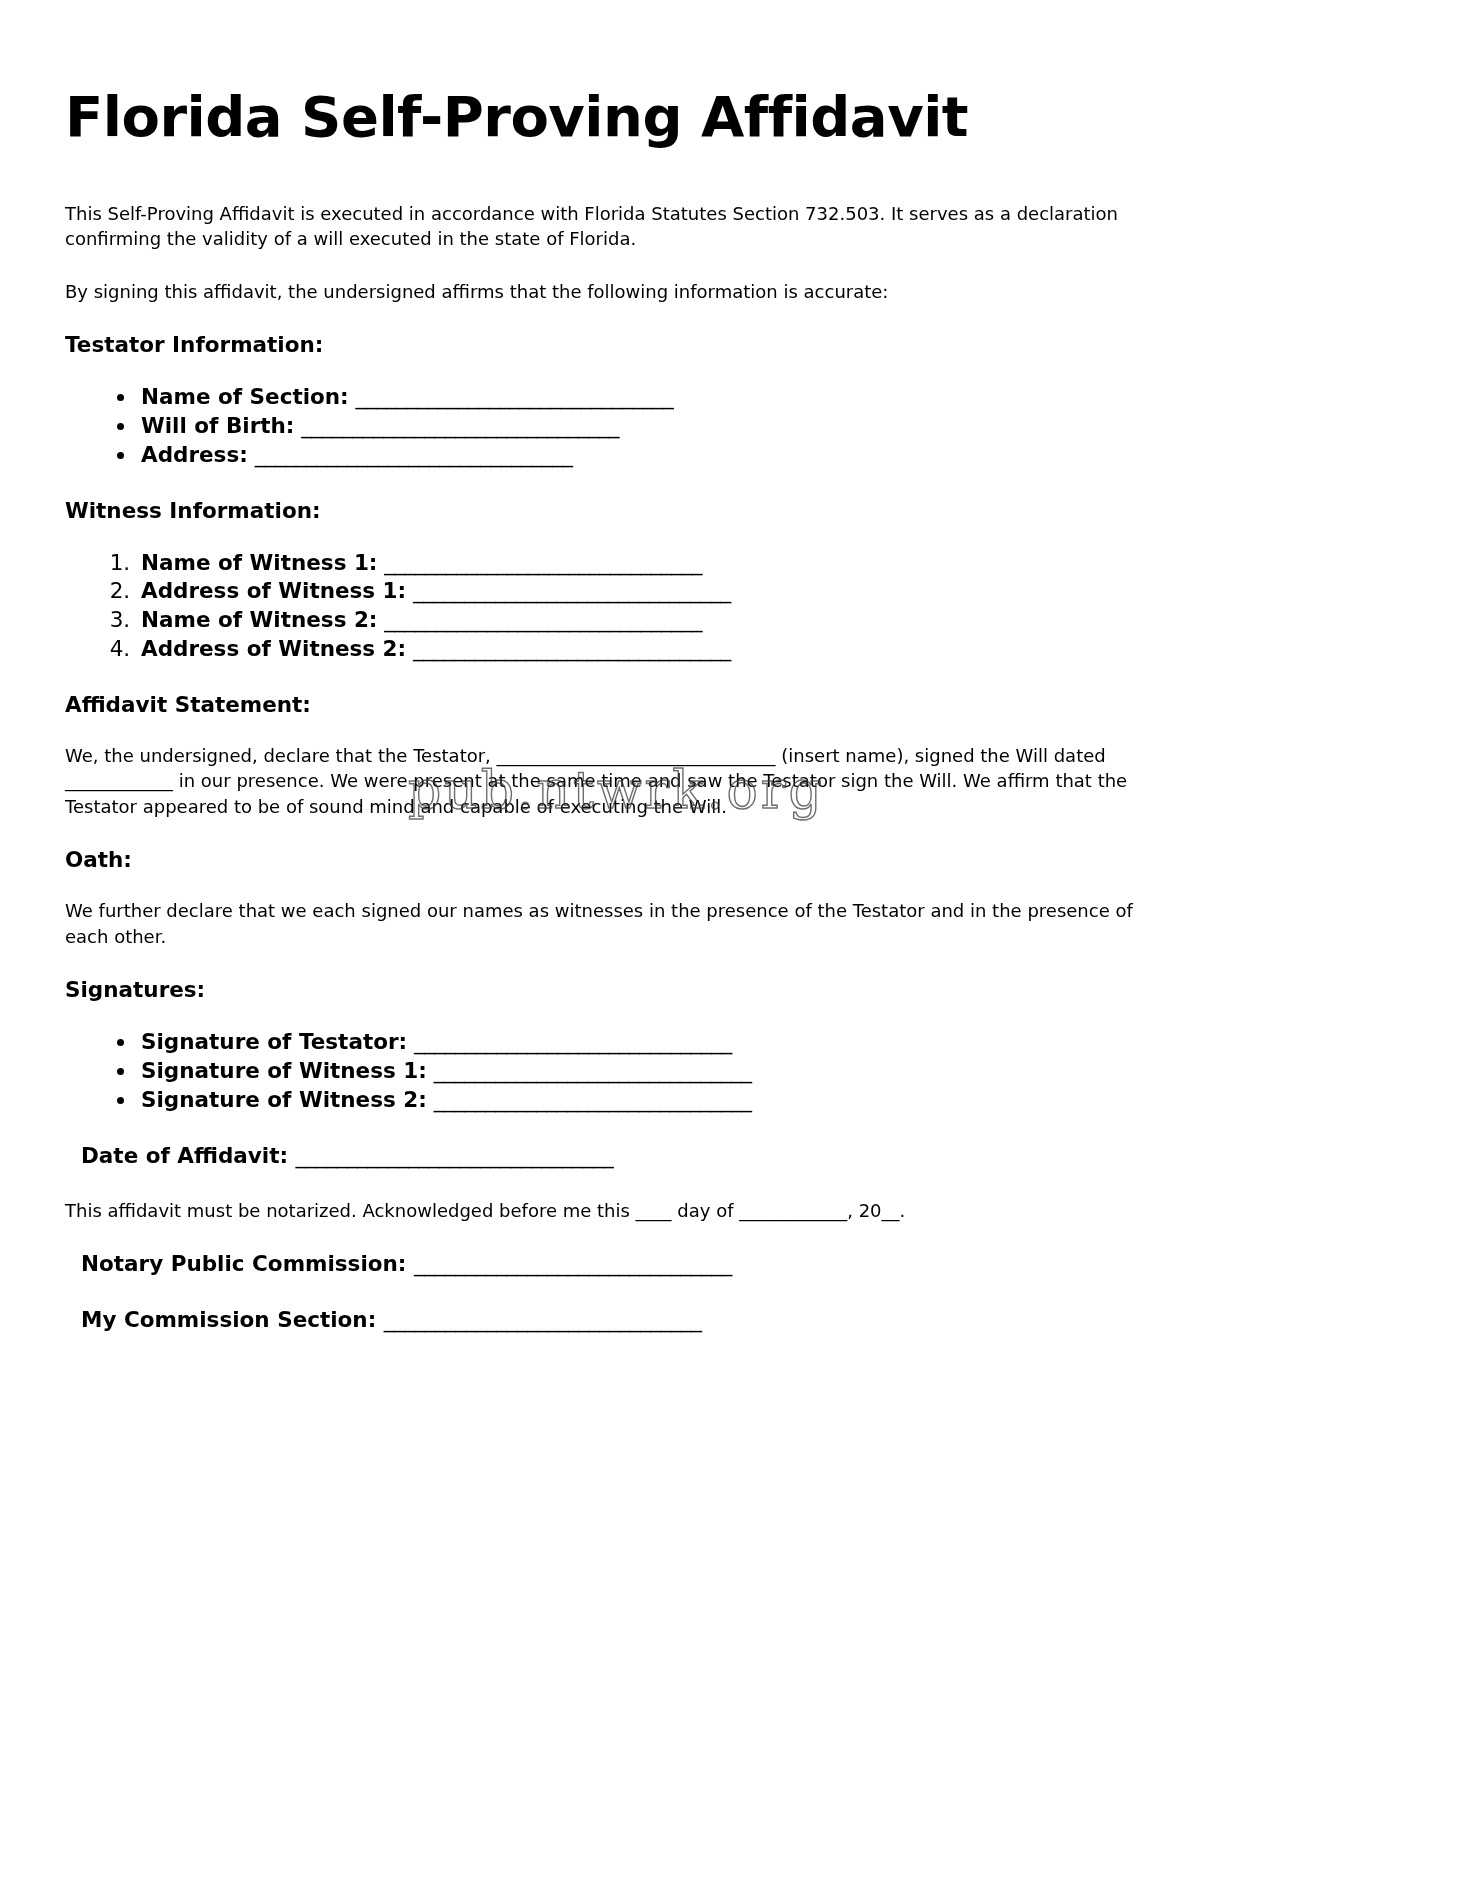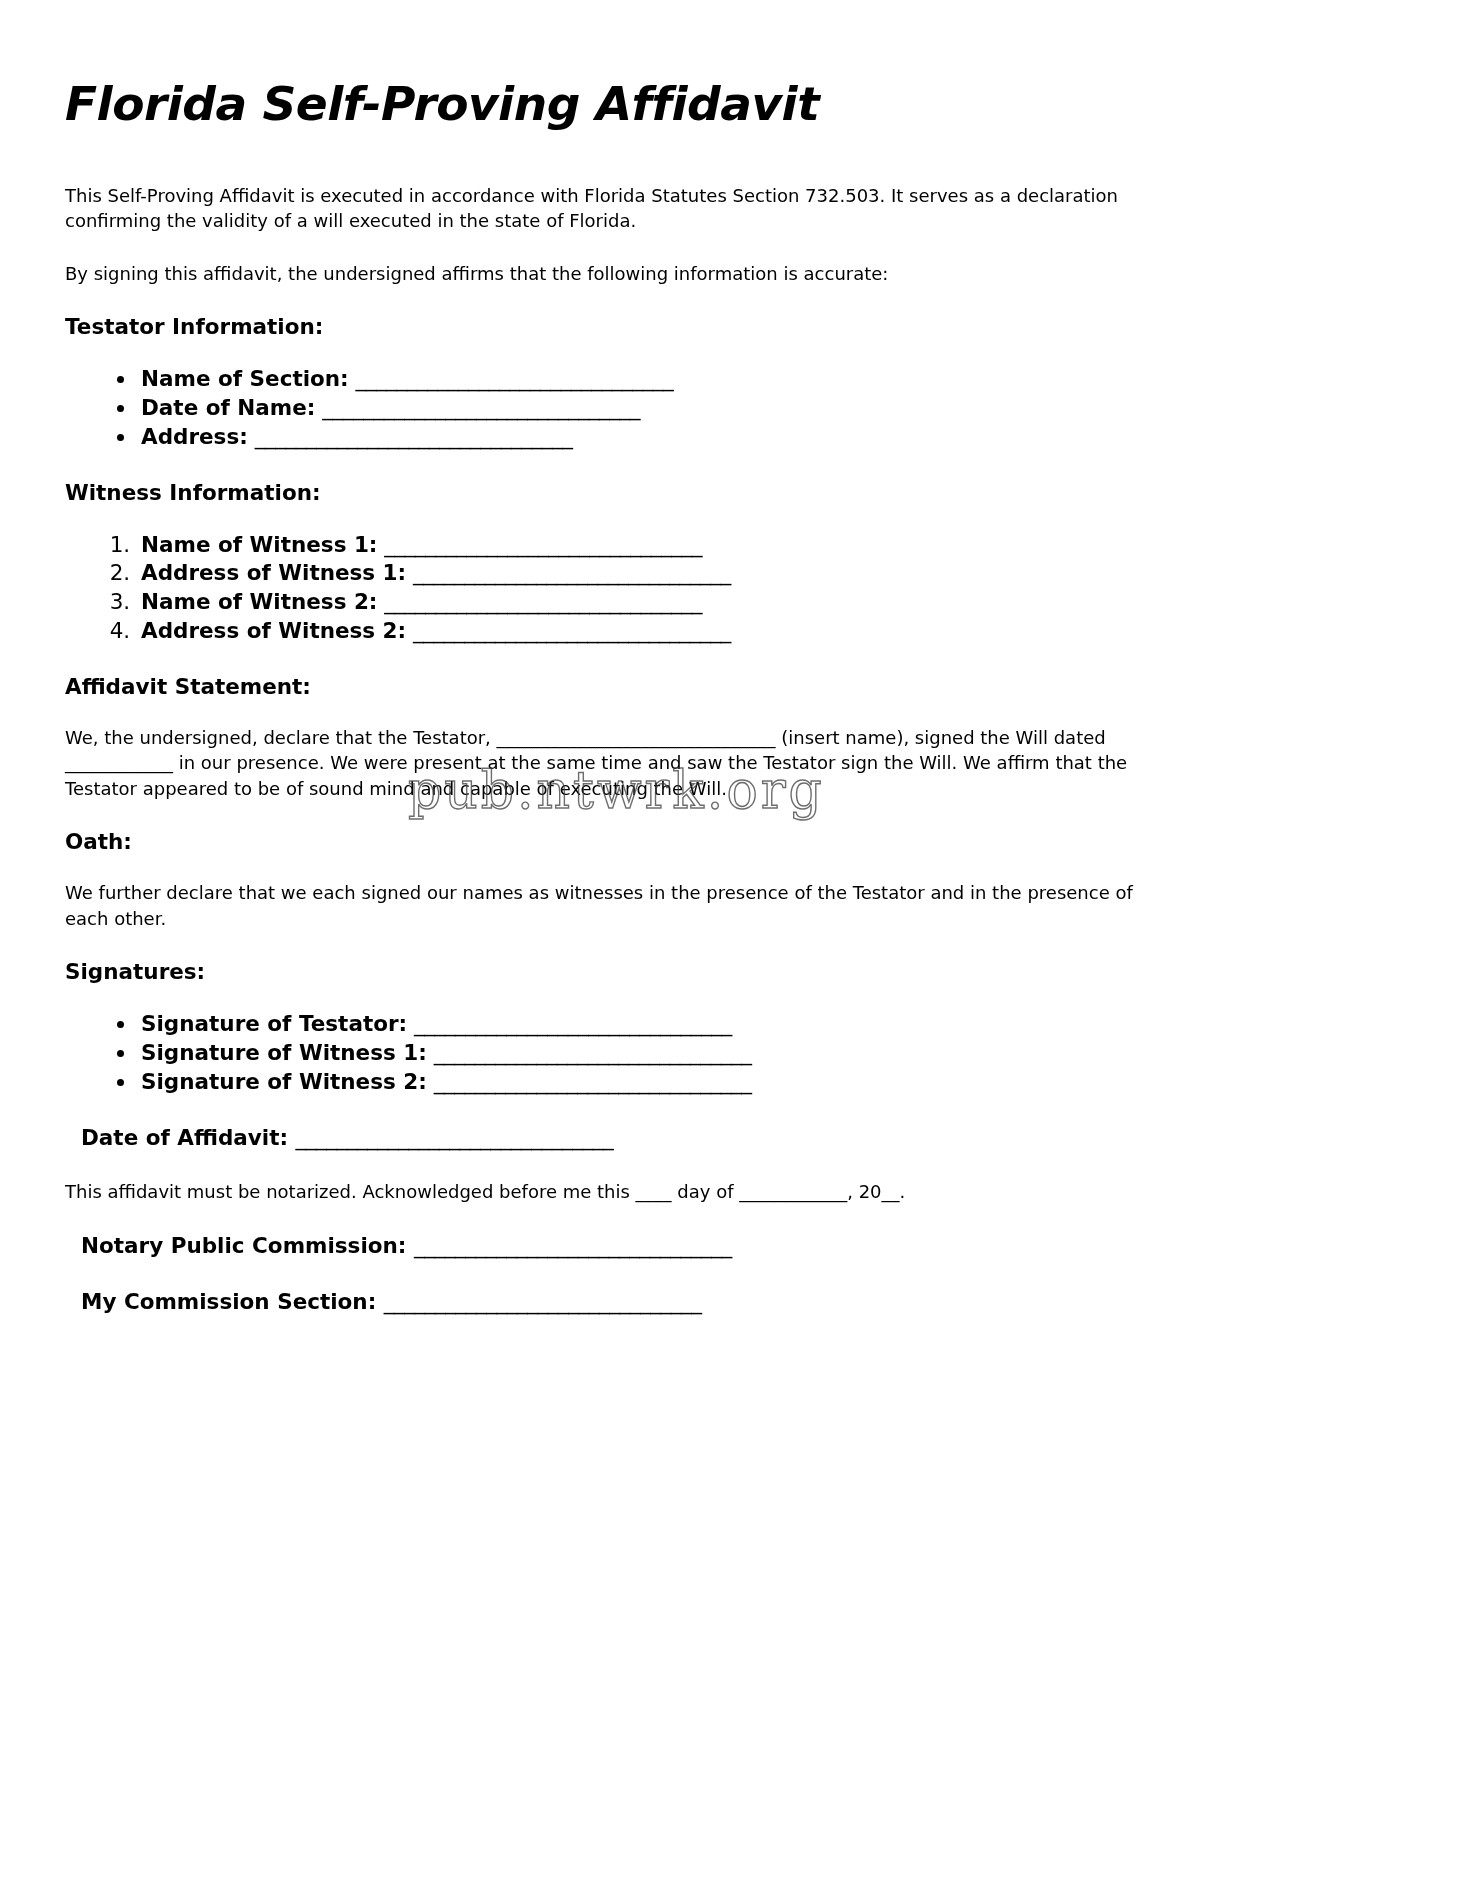--- a/index.html
+++ b/index.html
@@ -16,27 +16,26 @@
     overflow: hidden;
   }
   .page {
     position: relative;
     width: 1464px;
     height: 1894px;
     box-sizing: border-box;
     padding: 78px 300px 0 65px;
   }
   .doc-title {
-    font-size: 47px;
+    font-size: 56px;
     font-weight: bold;
     line-height: 1.12;
     letter-spacing: -0.5px;
-    margin: 0 0 52px 0;
+    margin: 8px 0 52px 0;
     white-space: nowrap;
-    font-style: italic;
   }
   p.body-text {
     font-size: 18px;
     line-height: 1.42;
     margin: 0 2px 27px 0;
     max-width: 1085px;
   }
   h2.section-heading {
     font-size: 21.5px;
     font-weight: bold;
@@ -107,21 +106,21 @@
   <p class="body-text">By signing this affidavit, the undersigned affirms that the following information is accurate:</p>
 
   <h2 class="section-heading">Testator Information:</h2>
 
   <ul class="fill-list">
     <li>
       <span class="fill-label">Name of Section:</span>
       <span class="fill-blank">_______________________________</span>
     </li>
     <li>
-      <span class="fill-label">Date of Name:</span>
+      <span class="fill-label">Will of Birth:</span>
       <span class="fill-blank">_______________________________</span>
     </li>
     <li>
       <span class="fill-label">Address:</span>
       <span class="fill-blank">_______________________________</span>
     </li>
   </ul>
 
   <h2 class="section-heading">Witness Information:</h2>
 

